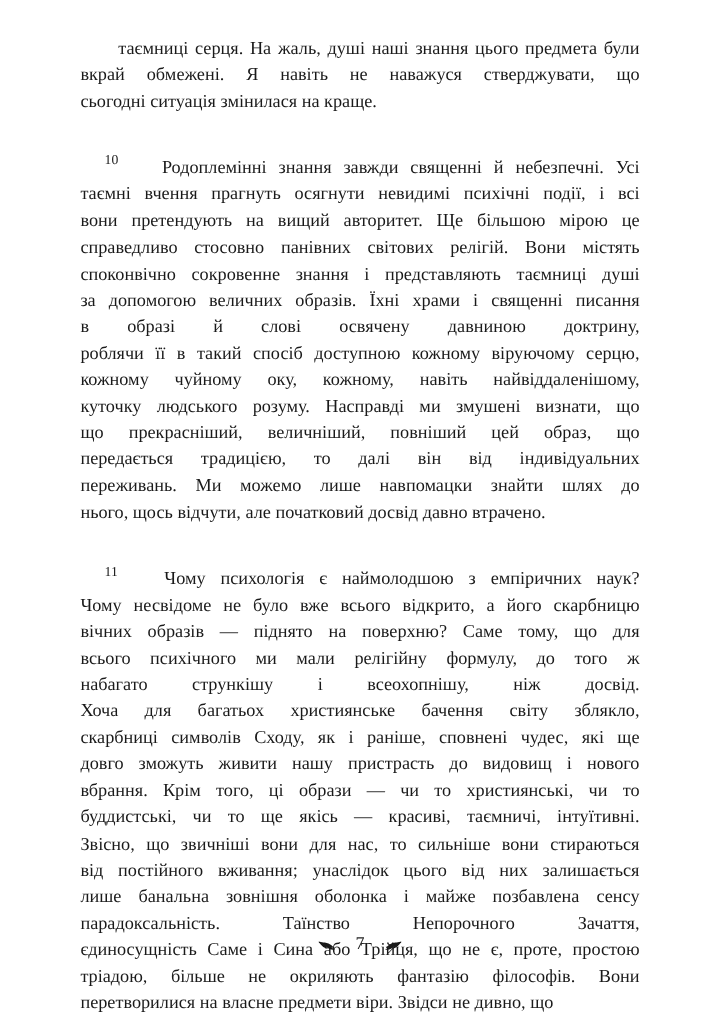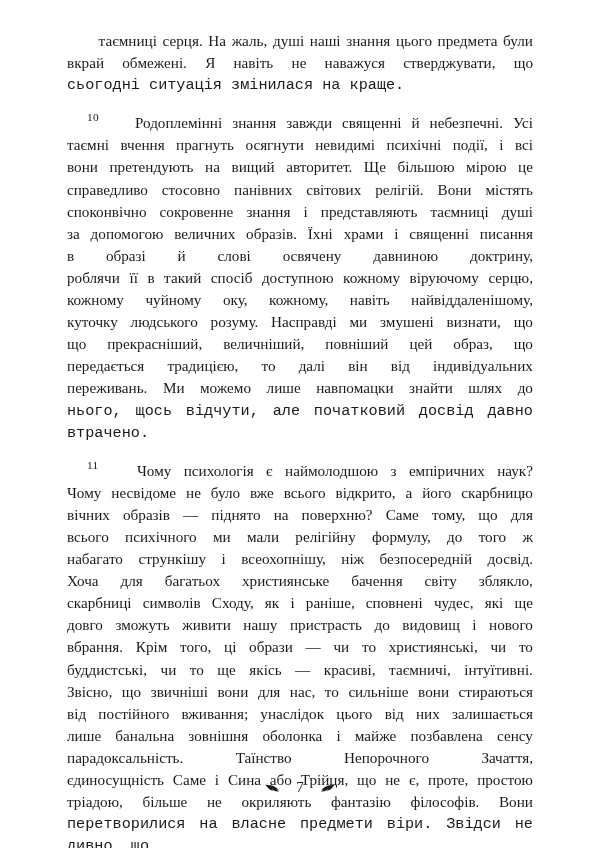--- a/index.html
+++ b/index.html
@@ -27,36 +27,35 @@
   .text-block {
     width: 466px;
   }
 
   
   .para {
     margin: 0;
   }
 
   .para + .para {
-    margin-top: 16px;
+    margin-top: 33px;
   }
 
   .line {
     display: block;
     font-size: 15.2px;
     line-height: 22.1px;
     text-align: justify;
     text-align-last: justify;
     white-space: nowrap;
   }
 
   .line.last {
     text-align-last: left;
     white-space: normal;
-    font-family: Liberation Mono, monospace;
   }
 
   
   .line {
     display: flex;
     justify-content: space-between;
   }
   .line.last {
     display: block;
   }
@@ -317,21 +316,20 @@
             <span class="w">до</span>
             <span class="w">того</span>
             <span class="w">ж</span>
           </div>
           <div class="line">
             <span class="w">набагато</span>
             <span class="w">стрункішу</span>
             <span class="w">і</span>
             <span class="w">всеохопнішу,</span>
             <span class="w">ніж</span>
-            <span class="w">безпосередній</span>
             <span class="w">досвід.</span>
           </div>
           <div class="line">
             <span class="w">Хоча</span>
             <span class="w">для</span>
             <span class="w">багатьох</span>
             <span class="w">християнське</span>
             <span class="w">бачення</span>
             <span class="w">світу</span>
             <span class="w">зблякло,</span>

